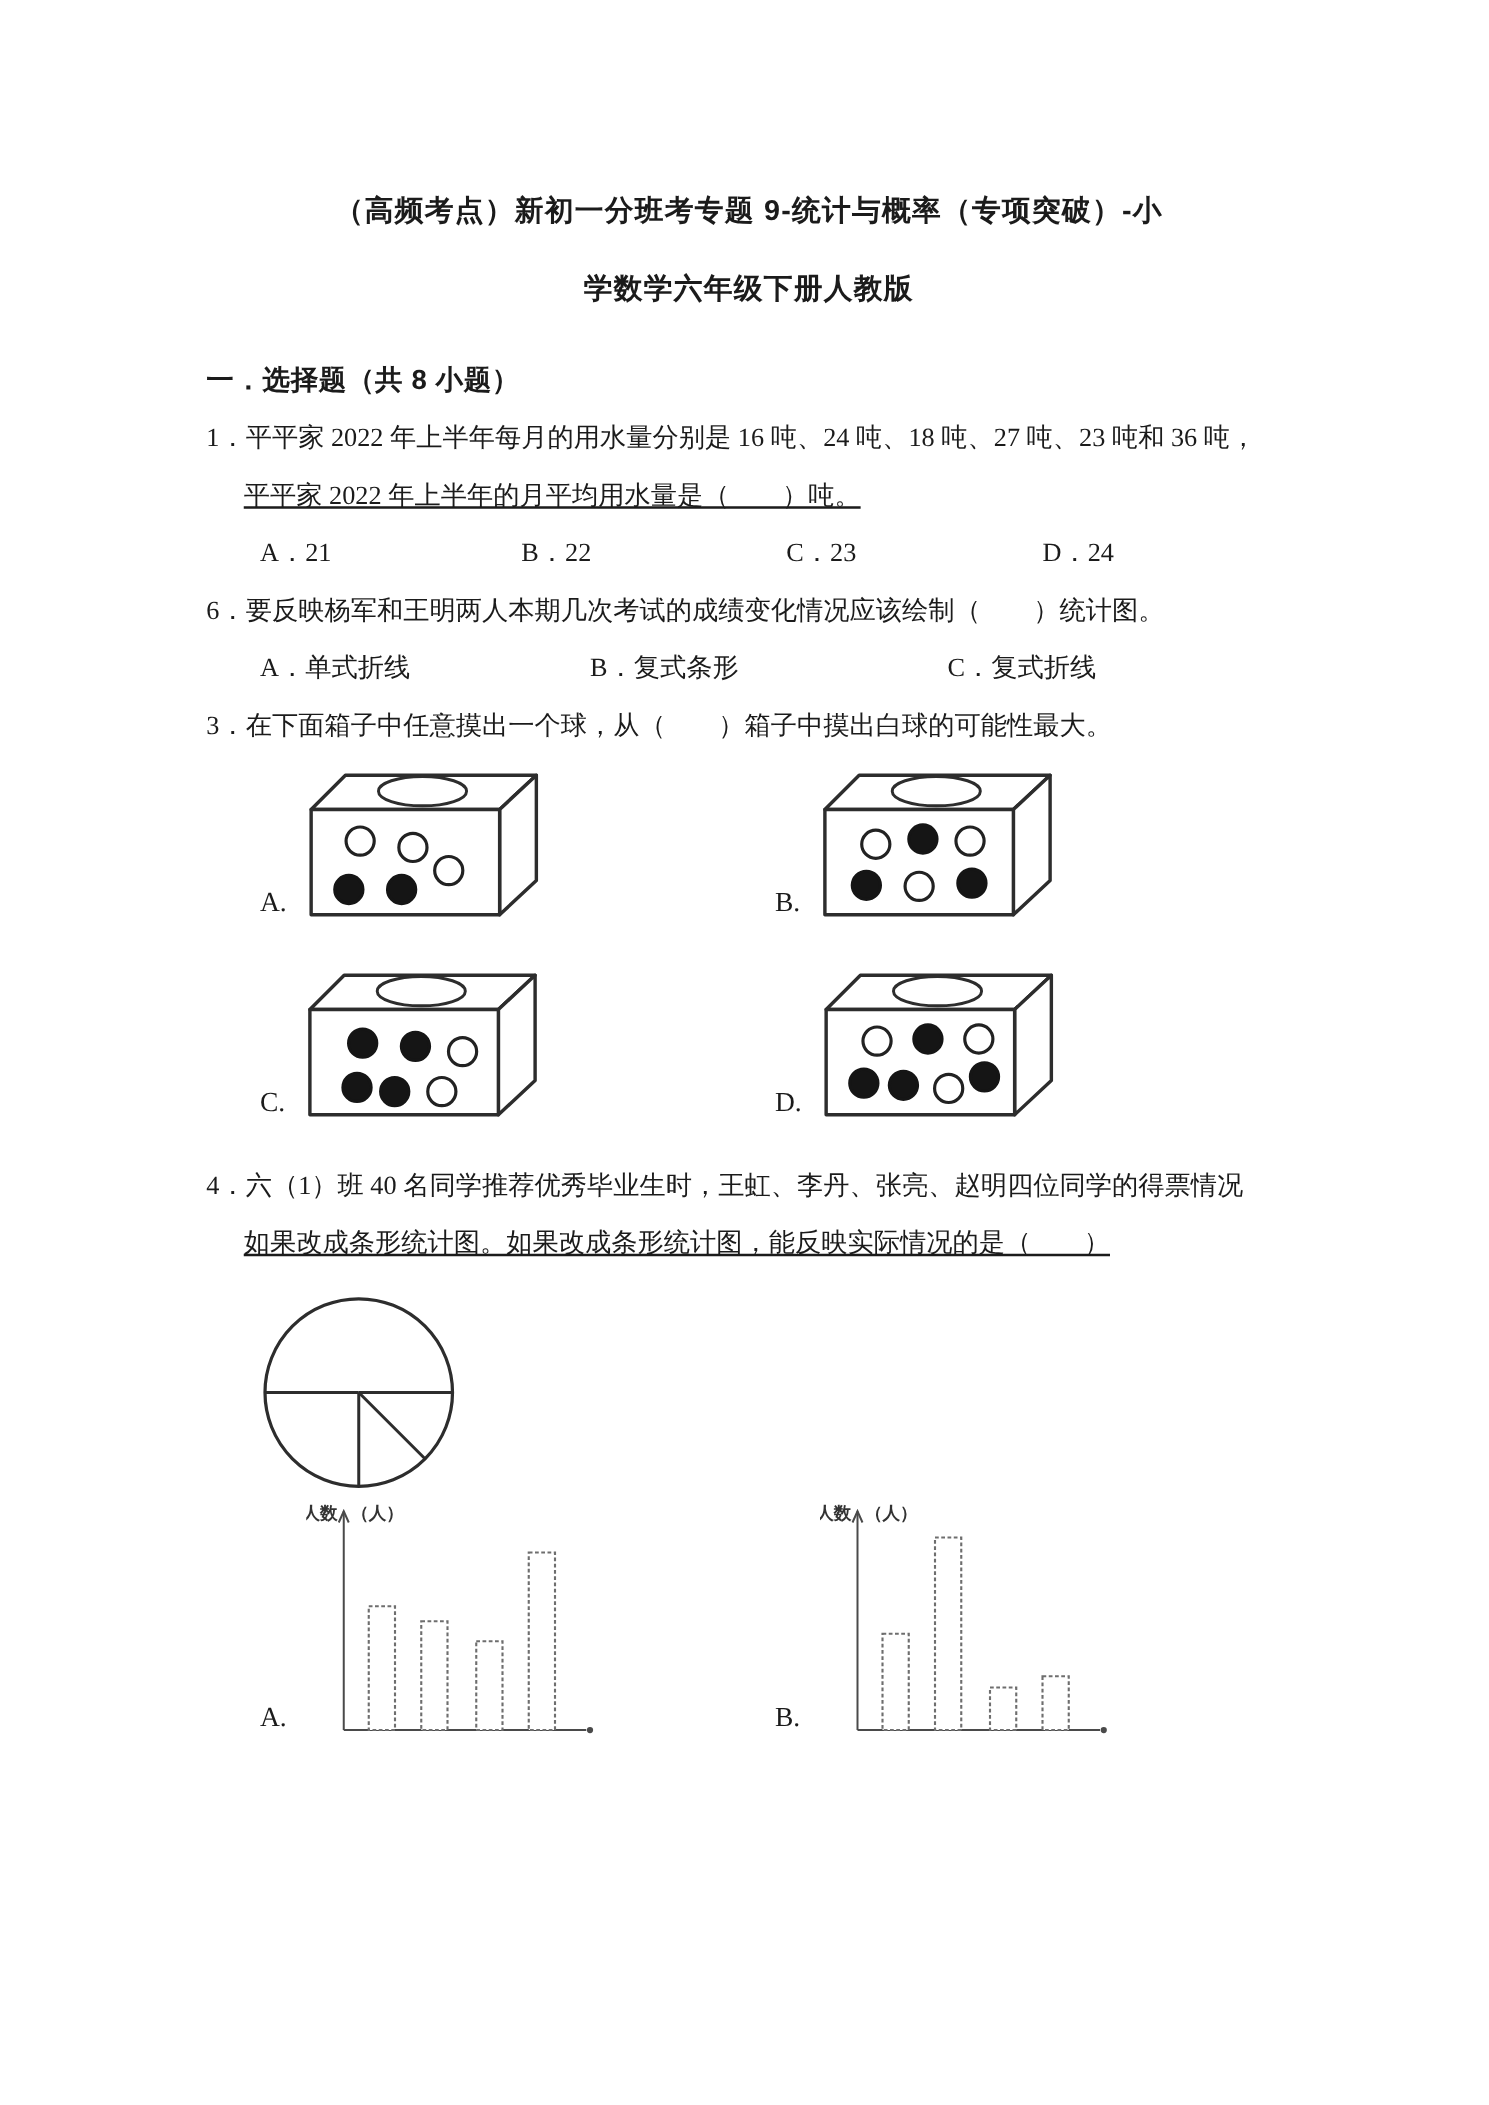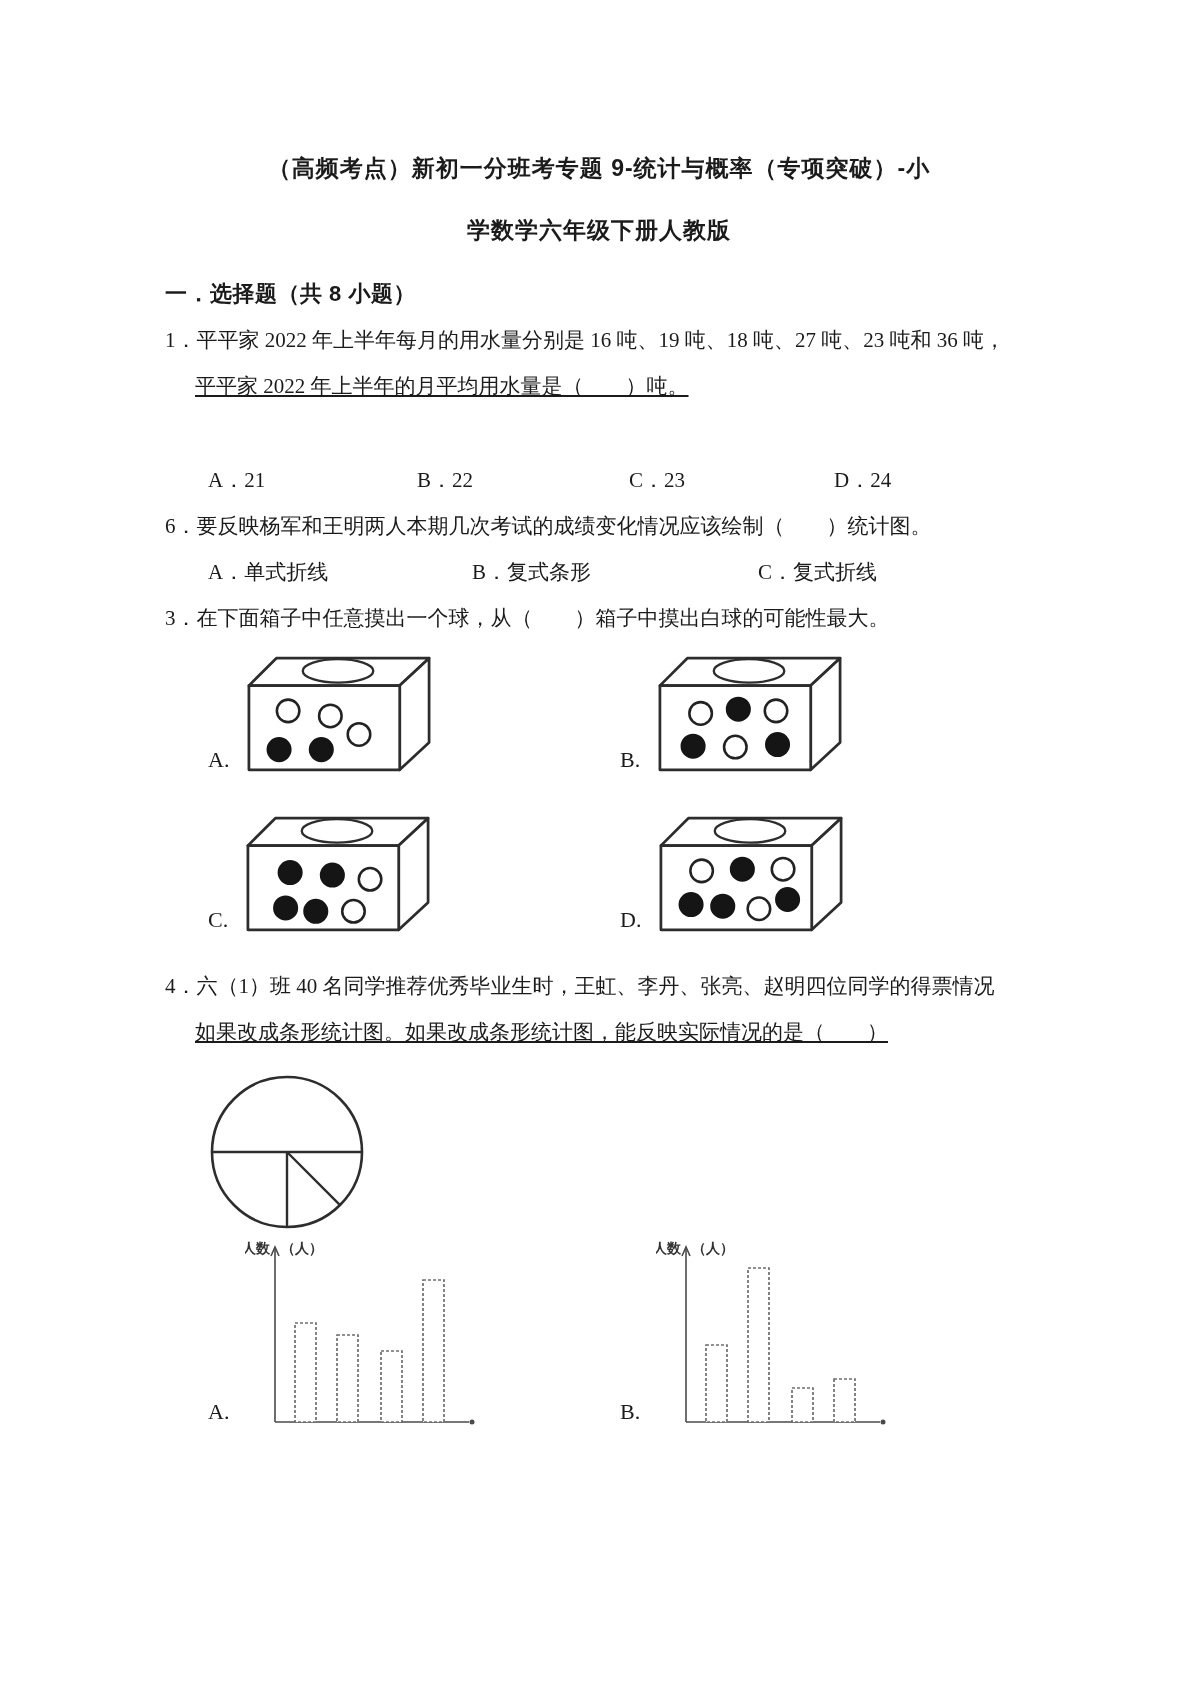--- a/index.html
+++ b/index.html
@@ -22,39 +22,39 @@
     height:62px;
     line-height:40px;
     letter-spacing:1px;
   }
   .section-heading {
     font-family:"Liberation Sans", sans-serif;
     font-weight:700;
     font-size:22px;
     height:46px;
     line-height:40px;
-    margin-top:2px;
+    margin-top:12px;
     letter-spacing:0.5px;
   }
   .q-line {
     font-size:21px;
     height:46px;
     line-height:40px;
     white-space:nowrap;
   }
   .q-line.indent { padding-left:30px;text-decoration:underline; }
 
   .options {
     display:grid;
     padding-left:43px;
     font-size:21px;
     height:46px;
     line-height:40px;
   }
-  .options.cols4 { grid-template-columns:209px 212px 205px auto;margin-top:48px; }
+  .options.cols4 { grid-template-columns:209px 212px 205px auto; }
   .options.cols3 { grid-template-columns:264px 286px auto; }
 
   .figure-grid {
     display:grid;
     grid-template-columns:412px 412px;
     padding-left:43px;
     row-gap:36px;
     margin-top:8px;
   }
   .figure-cell {
@@ -88,21 +88,21 @@
 </head>
 <body>
 
 <div class="page">
 
   <div class="title-line">（高频考点）新初一分班考专题 9-统计与概率（专项突破）-小</div>
   <div class="title-line">学数学六年级下册人教版</div>
 
   <div class="section-heading">一．选择题（共 8 小题）</div>
 
-  <div class="q-line">1．平平家 2022 年上半年每月的用水量分别是 16 吨、19 吨、18 吨、27 吨、23 吨和 36 吨，</div>
+  <div class="q-line">1．平平家 2022 年上半年每月的用水量分别是 16 吨、24 吨、18 吨、27 吨、23 吨和 36 吨，</div>
   <div class="q-line indent">平平家 2022 年上半年的月平均用水量是（　　）吨。</div>
   <div class="options cols4">
     <span>A．21</span>
     <span>B．22</span>
     <span>C．23</span>
     <span>D．24</span>
   </div>
 
   <div class="q-line">6．要反映杨军和王明两人本期几次考试的成绩变化情况应该绘制（　　）统计图。</div>
   <div class="options cols3">

